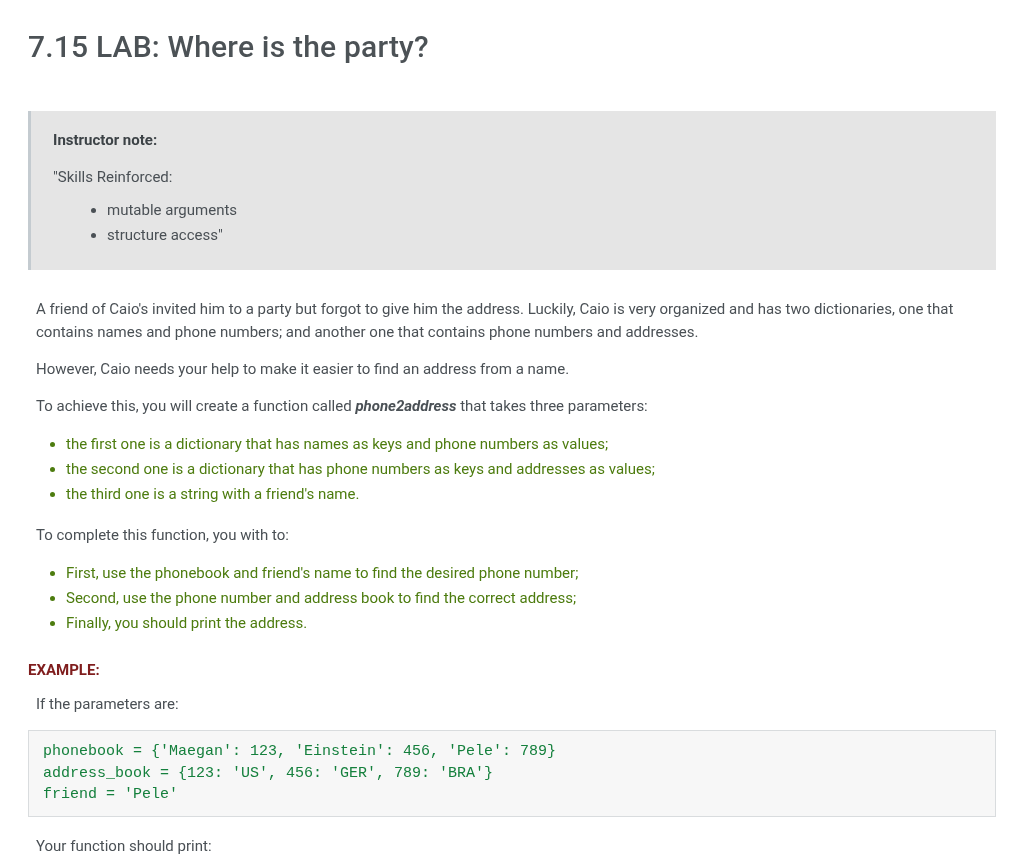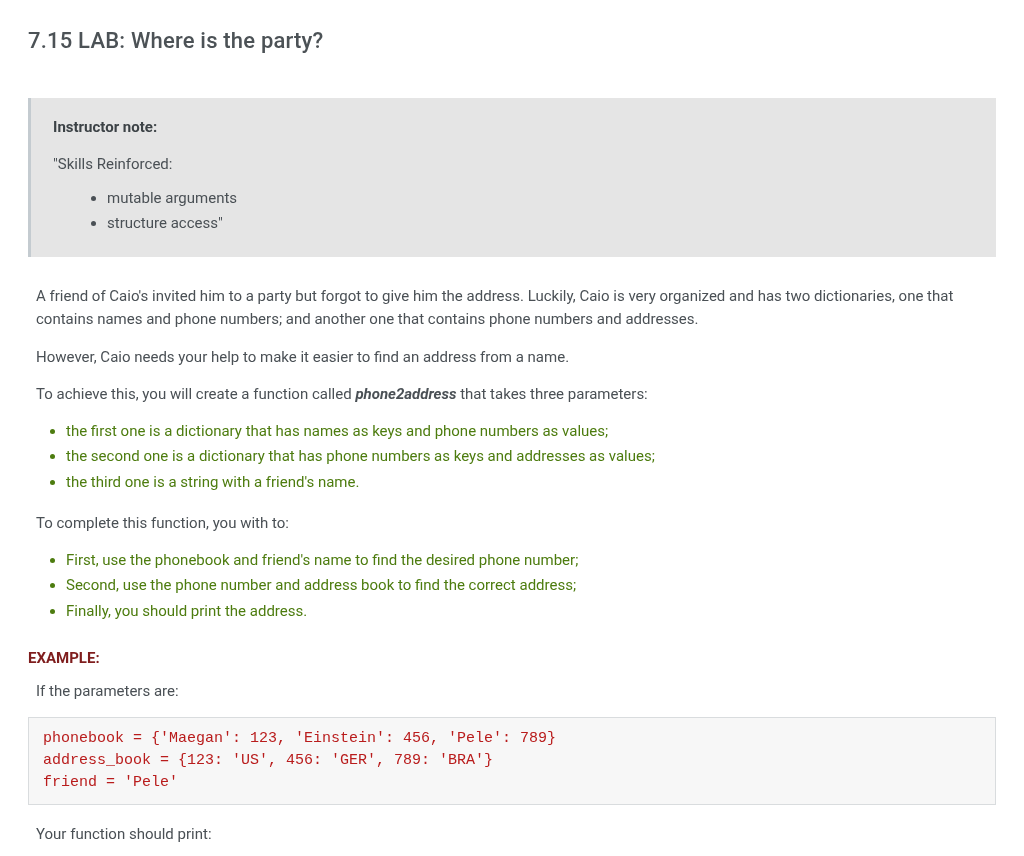--- a/index.html
+++ b/index.html
@@ -7,21 +7,21 @@
     margin: 0;
     padding: 24px 28px;
     font-family: -apple-system, BlinkMacSystemFont, "Segoe UI", Roboto, "Helvetica Neue", Arial, sans-serif;
     font-size: 15px;
     line-height: 1.55;
     color: #4a5055;
     background: #fff;
     width: 1024px;
   }
   h1.title {
-    font-size: 22px;
+    font-size: 30px;
     font-weight: 500;
     color: #4c5256;
     margin: 0 0 40px 0;
     letter-spacing: 0.2px;
   }
   .note-box {
     background: #e5e5e5;
     border-left: 3px solid #c4cbd0;
     padding: 18px 22px 20px 22px;
     margin-bottom: 28px;
@@ -65,21 +65,21 @@
     margin-bottom: 10px;
   }
   pre.code {
     background: #f7f7f7;
     border: 1px solid #d9dcde;
     padding: 10px 14px;
     margin: 8px 0 18px 0;
     font-family: "Courier New", Courier, monospace;
     font-size: 15px;
     line-height: 1.45;
-    color: #b91c1c;
+    color: #15803d;
     white-space: pre;
     overflow-x: auto;
   }
 </style>
 </head>
 <body>
 
 <h1 class="title">7.15 LAB: Where is the party?</h1>
 
 <div class="note-box">

